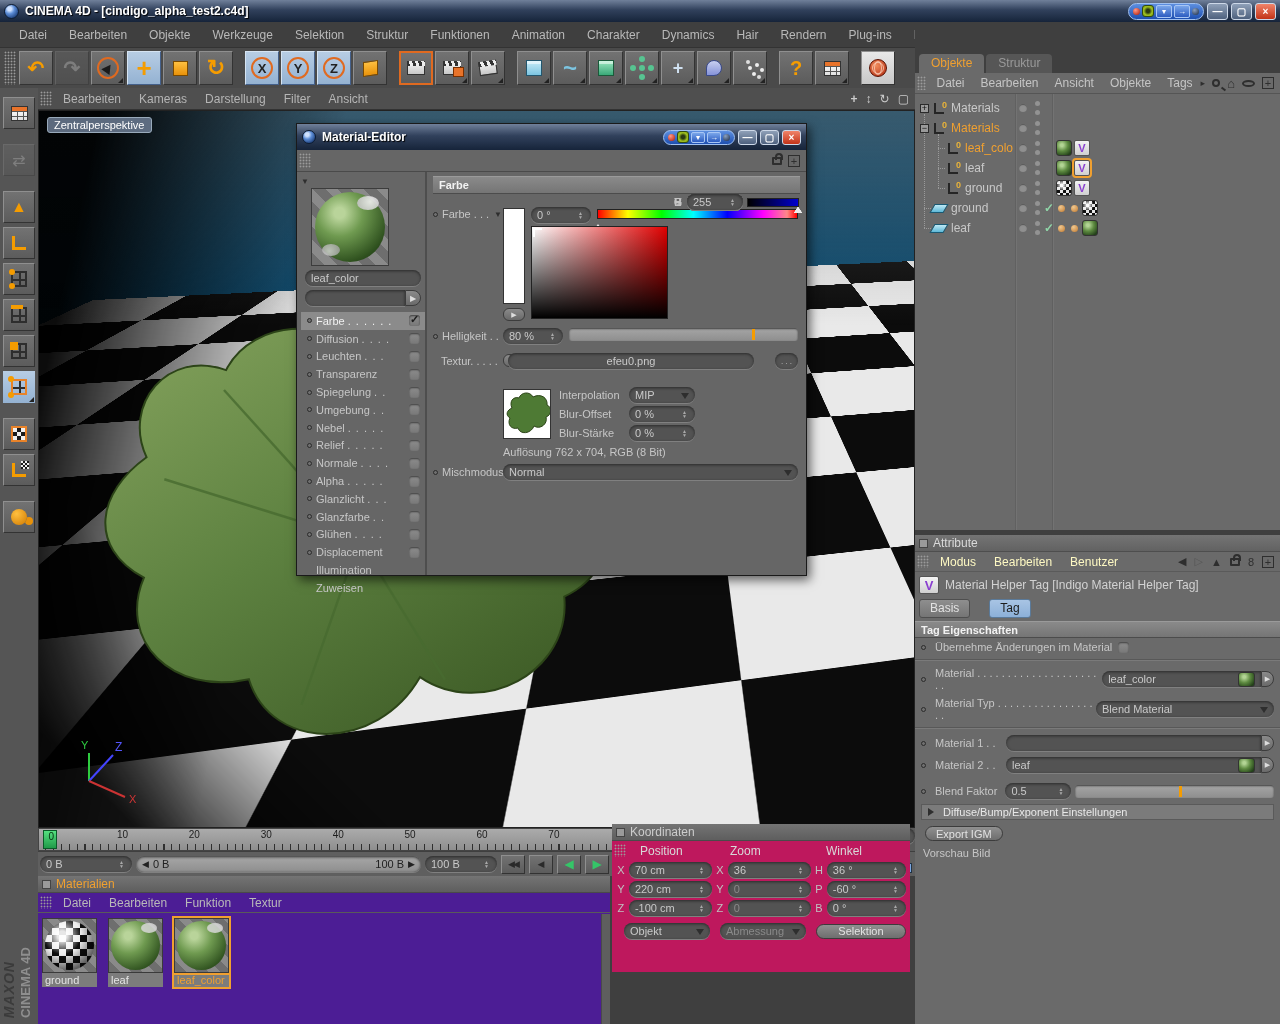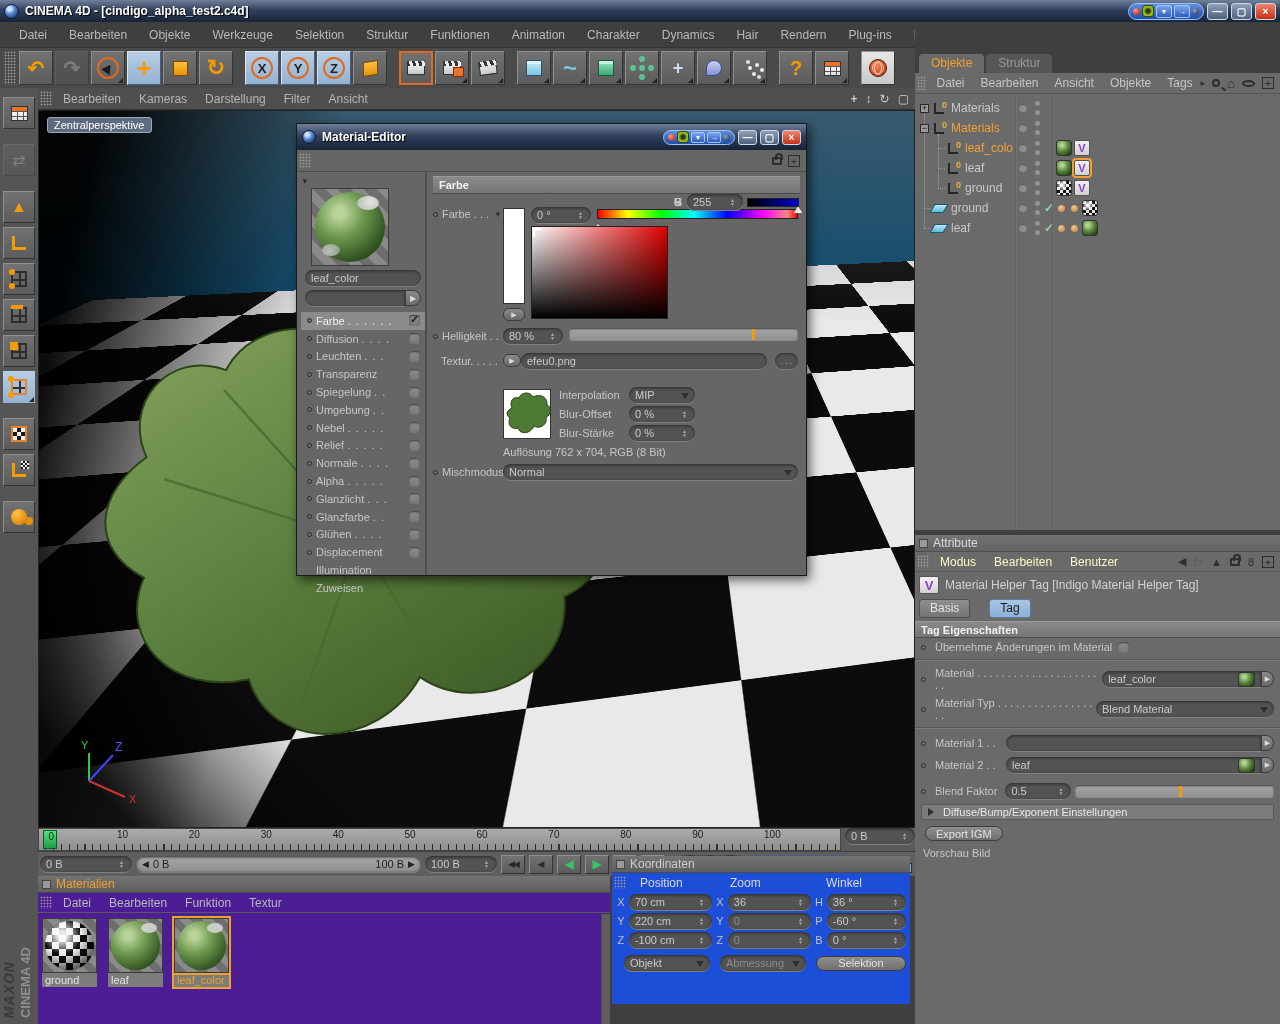--- a/index.html
+++ b/index.html
@@ -281,21 +281,21 @@
   .msw .ball { position:absolute; inset:2px; border-radius:50%; }
   .msw.leafy .ball { background:radial-gradient(circle at 35% 30%, #b9d49a 0 8%, #6f9a50 38%, #2e501e 78%, #14260c); }
   .msw.leafy .ball::before { content:""; position:absolute; right:3px; top:2px; width:16px; height:10px; border-radius:50%; background:#d8d8d8; opacity:.85; }
   .msw.checker .ball { background:radial-gradient(circle at 35% 30%, rgba(255,255,255,.9) 0 10%, rgba(0,0,0,0) 40%, rgba(0,0,0,.6) 75%),
                        repeating-conic-gradient(#0e0e0e 0 25%, #ececec 0 50%) 0 0/14px 14px; }
   .msw .mlabel { margin-top:0px; height:14px; background:#7c7c7c; color:#e4e4e4; font-size:11px; padding:0 3px; line-height:14px; width:55px; }
   .msw.selected .thumb, .msw.selected .mlabel { outline:2px solid #f0a030; }
   .msw.selected .mlabel { color:#f0a030; }
   .mat-scroll { position:absolute; right:0; top:38px; bottom:0; width:9px; background:#5e5e5e; border-left:1px solid #4a4a4a; }
 
-  .coords { position:absolute; left:612px; top:856px; width:298px; height:148px; background:#1d4ed8; }
+  .coords { position:absolute; left:612px; top:824px; width:298px; height:148px; background:#be185d; }
   .co-head { display:flex; align-items:center; height:19px; color:#d8d8d8; font-size:12px; }
   .co-head .h1 { width:104px; padding-left:14px; }
   .co-head .h2 { width:96px; }
   .co-grid { display:flex; flex-direction:column; gap:3px; padding:2px 4px; }
   .co-row { display:flex; align-items:center; gap:3px; }
   .co-k { width:10px; text-align:center; color:#c0c0c0; }
   .co-row .pill { width:84px; }
   .co-row .pill.deg { width:80px; }
   .co-btns { display:flex; align-items:center; gap:10px; padding:5px 4px 0 12px; }
   .co-dd { width:88px; }
@@ -854,21 +854,21 @@
               <span>80 %</span>
               <span class="spin"></span>
             </span>
           <span class="slider" style="position:absolute;left:136px;top:134px;right:2px">
               <span class="mark" style="left:80%"></span>
             </span>
           <span class="lab" style="left:8px;top:161px">
               <span>Textur. . . . .</span>
             </span>
           <span class="swbtn" style="left:70px;top:160px;width:18px">▶</span>
-          <span class="pill" style="position:absolute;left:88px;top:159px;width:246px;">
+          <span class="pill" style="position:absolute;left:75px;top:159px;width:246px;justify-content:center">
               <span>efeu0.png</span>
             </span>
           <span class="pill" style="position:absolute;left:342px;top:159px;right:2px;justify-content:center;font-size:8px">
               <span>. . .</span>
             </span>
           <span class="texthumb">
             <svg width="46" height="48" viewBox="0 0 46 48">
                 <path d="M8 18 C5 12 9 6 15 8 C17 2 26 1 29 7 C37 3 44 8 43 15 C48 17 48 25 42 27 C44 34 36 40 30 36 C27 44 16 45 14 38 C7 40 3 34 6 28 C1 25 3 20 8 18 Z" fill="#4e7a34" stroke="#2c4418"></path>
               </svg>
           </span>

